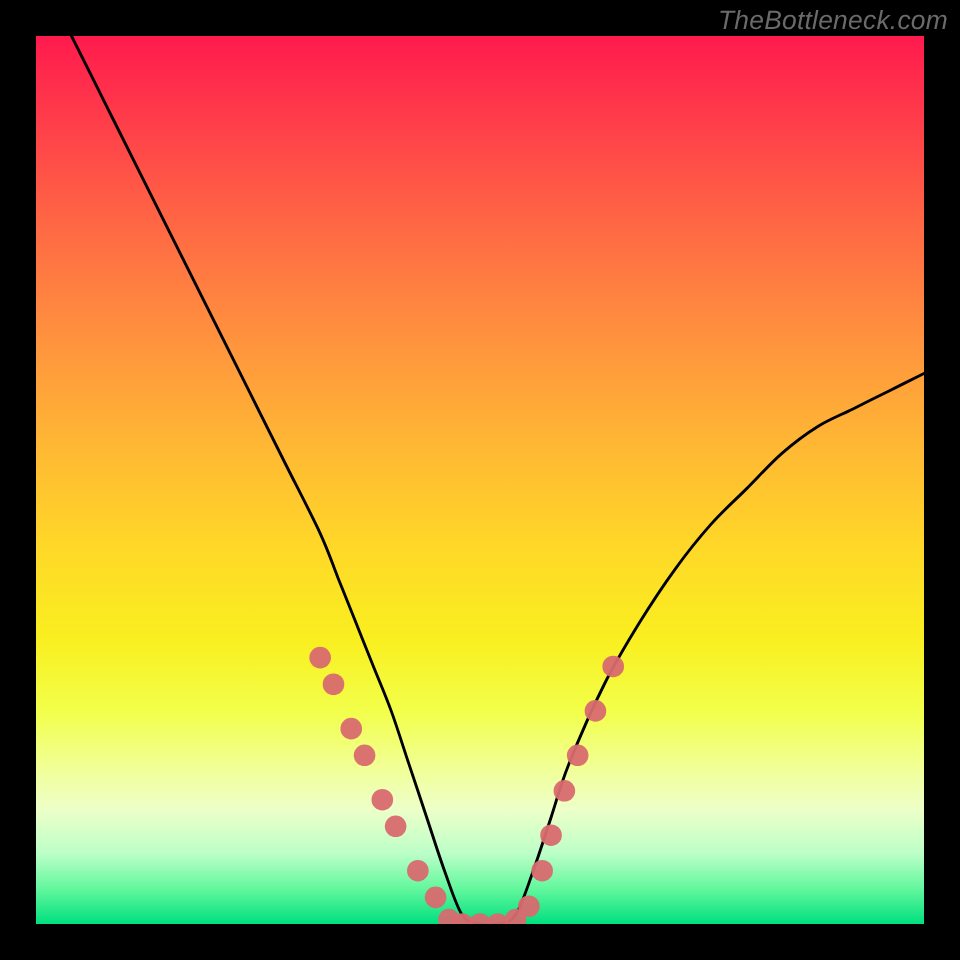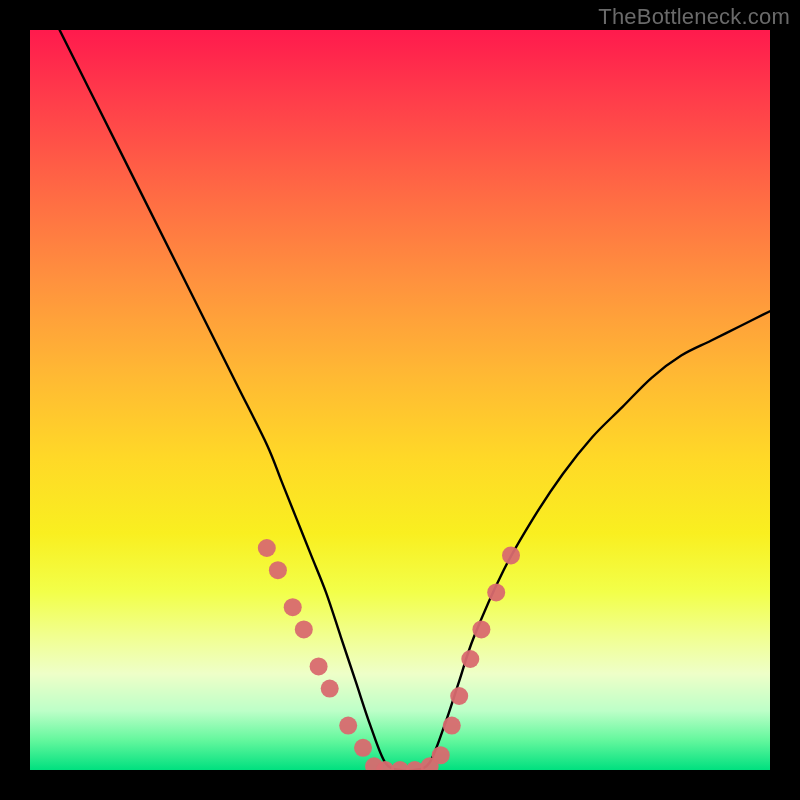--- a/index.html
+++ b/index.html
@@ -11,20 +11,21 @@
     overflow: hidden;
     font-family: Arial, Helvetica, sans-serif;
   }
   .frame {
     position: absolute;
     left: 0;
     top: 0;
     width: 800px;
     height: 800px;
     background: #000;
+    font-style: italic;
   }
   .plot {
     position: absolute;
     left: 30px;
     top: 30px;
     width: 740px;
     height: 740px;
     background: linear-gradient(to bottom,
       #ff1a4d 0%,
       #ff3f4a 10%,

